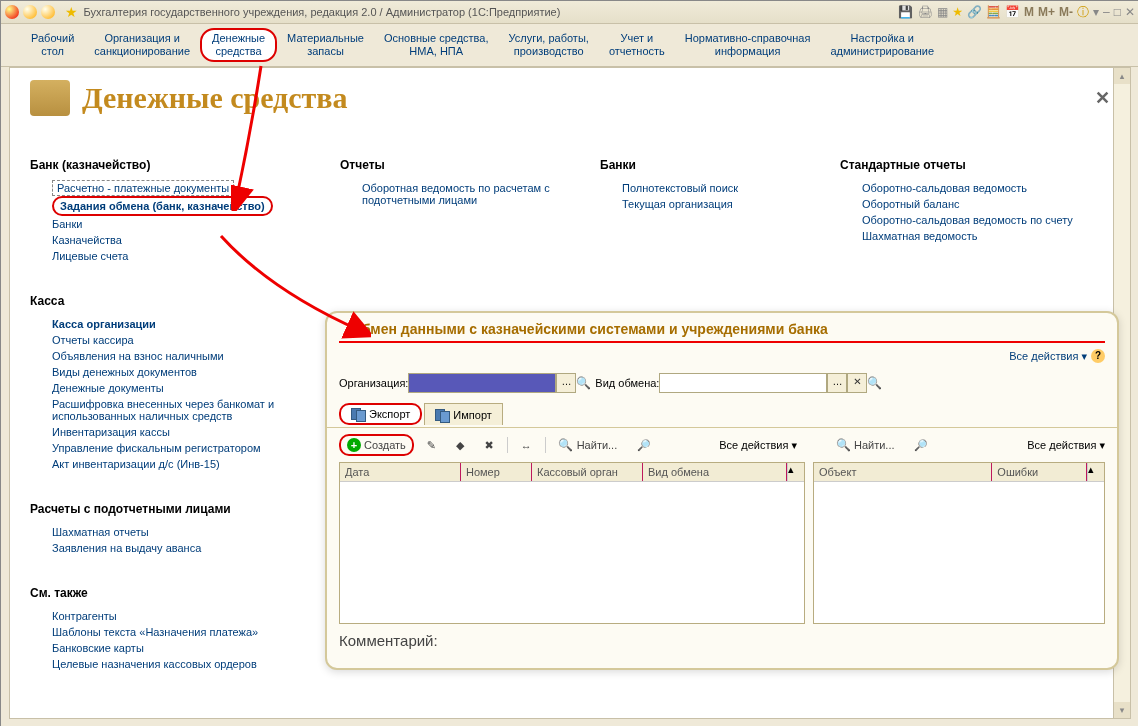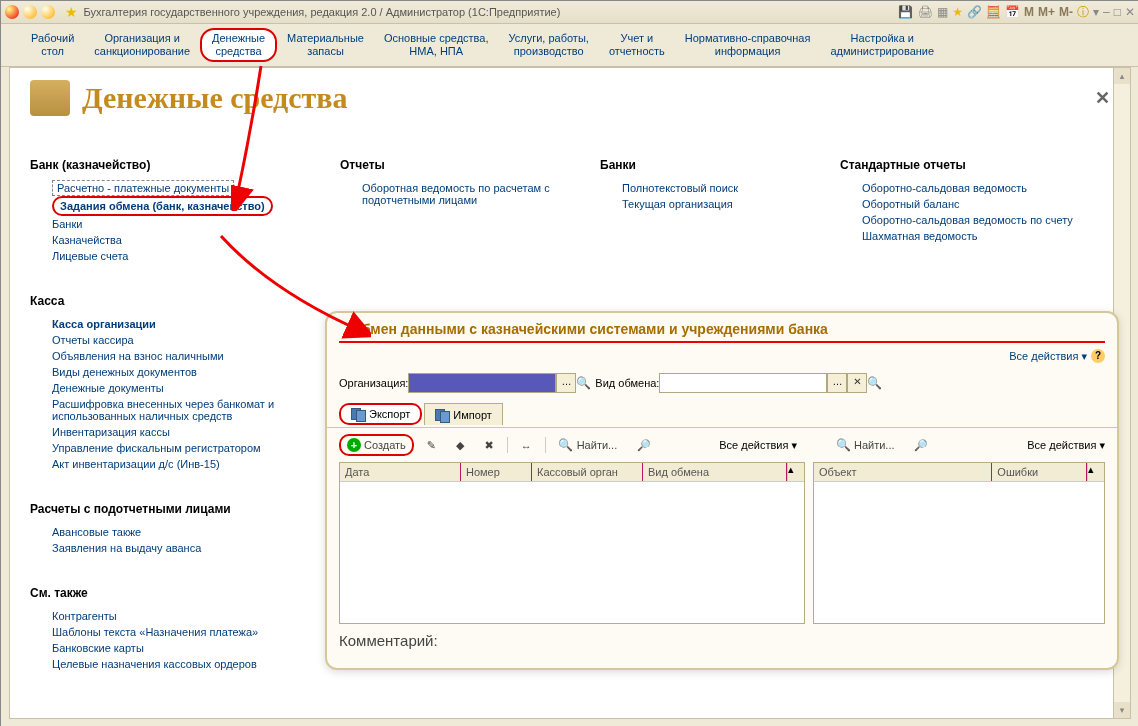--- a/index.html
+++ b/index.html
@@ -142,21 +142,21 @@
           <li>Виды денежных документов</li>
           <li>Денежные документы</li>
           <li>Расшифровка внесенных через банкомат и использованных наличных средств</li>
           <li>Инвентаризация кассы</li>
           <li>Управление фискальным регистратором</li>
           <li>Акт инвентаризации д/с (Инв-15)</li>
         </ul>
 
         <h3>Расчеты с подотчетными лицами</h3>
         <ul>
-          <li>Авансовые также</li>
+          <li>Шахматная отчеты</li>
           <li>Заявления на выдачу аванса</li>
         </ul>
 
         <h3>См. также</h3>
         <ul>
           <li>Контрагенты</li>
           <li>Шаблоны текста «Назначения платежа»</li>
           <li>Банковские карты</li>
           <li>Целевые назначения кассовых ордеров</li>
         </ul>

